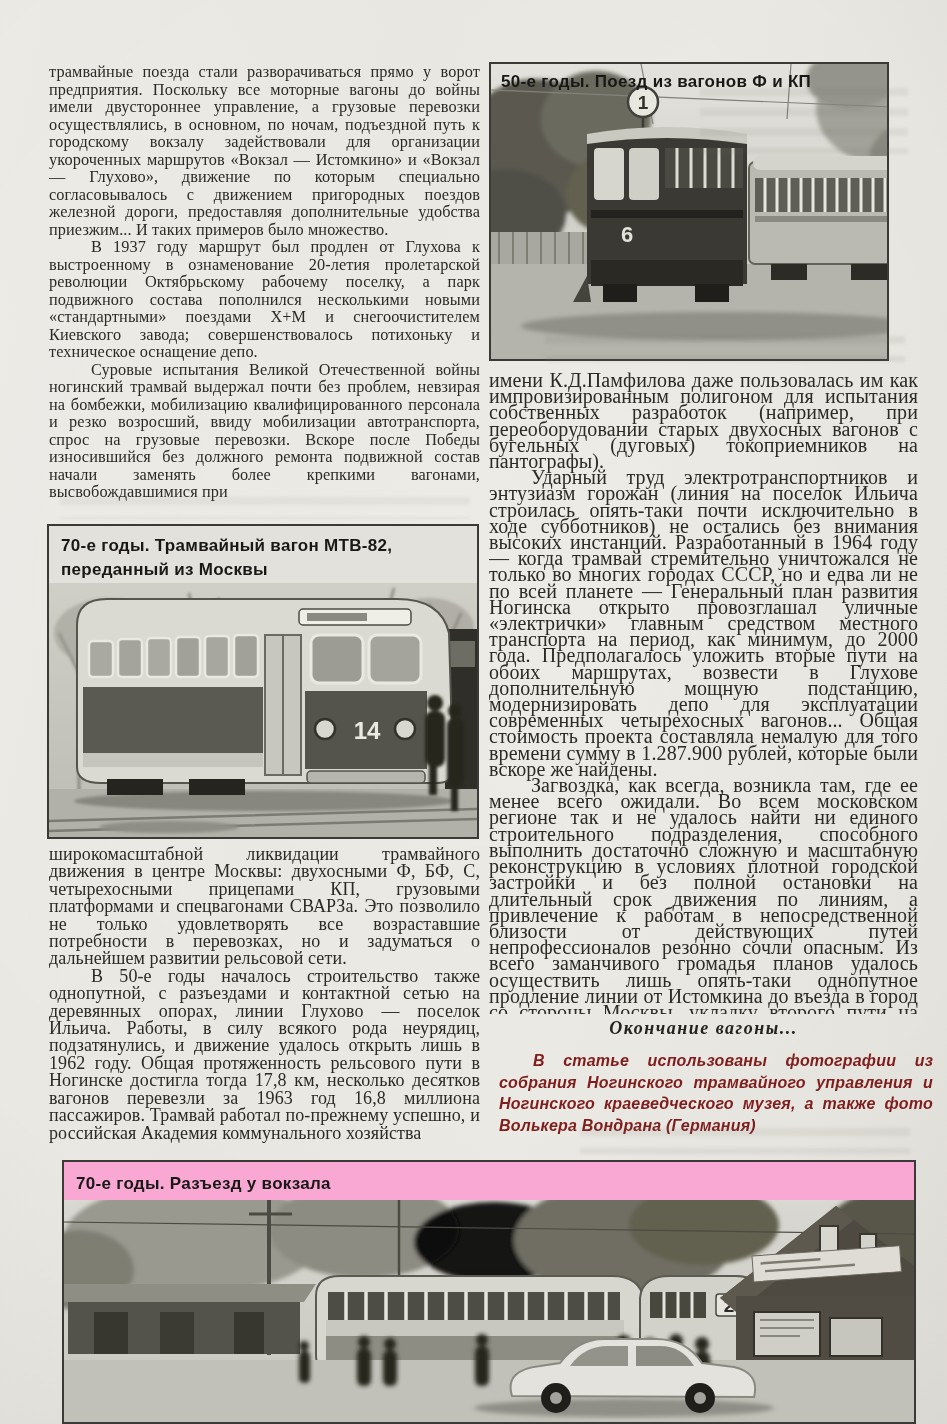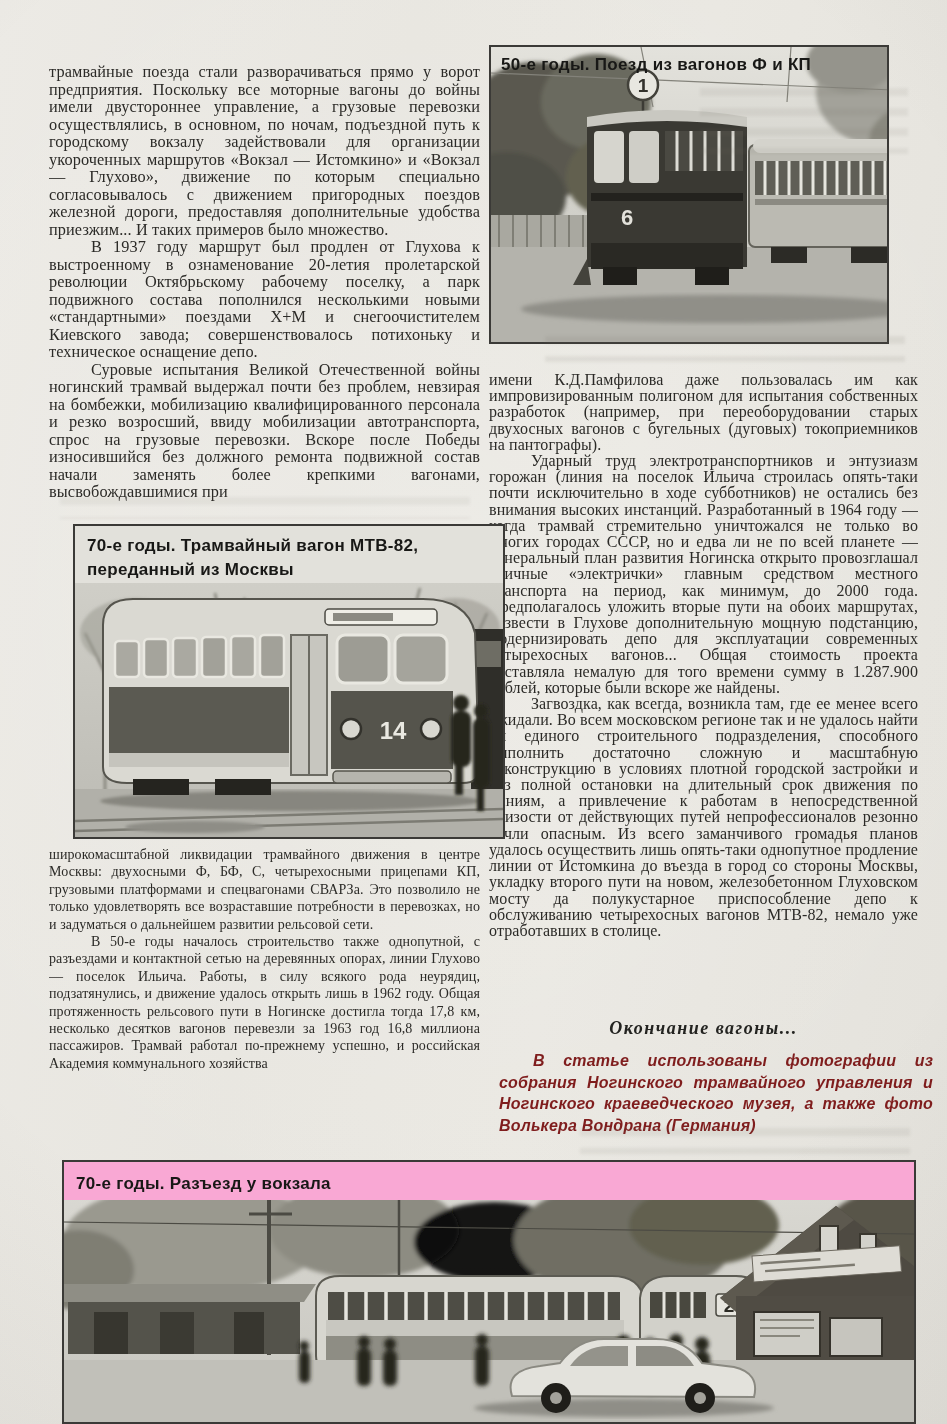--- a/index.html
+++ b/index.html
@@ -8,33 +8,33 @@
     background:linear-gradient(100deg,#eceae5 0%,#e8e6e0 35%,#eae8e2 60%,#e4e2dc 100%);
     font-family:"Liberation Serif",serif;color:#2b2a27;
   }
   .page-vignette{position:absolute;inset:0;pointer-events:none;
     background:radial-gradient(120% 90% at 45% 40%, rgba(255,255,255,.18) 0%, rgba(0,0,0,0) 55%, rgba(60,55,45,.10) 100%);}
   
   .col{position:absolute;text-align:justify;overflow:hidden;}
   .col p{margin:0;}
   .col .p-ind{text-indent:42px;}
   .col-left-top{left:49px;top:63px;width:431px;height:456px;font-size:16.3px;line-height:17.5px;letter-spacing:.1px;}
-  .col-left-bot{left:49px;top:846px;width:431px;height:312px;font-size:14px;line-height:17.4px;letter-spacing:.1px;}
-  .col-right{left:489px;top:372px;width:429px;height:642px;font-size:16px;line-height:16.2px;letter-spacing:.1px;}
+  .col-left-bot{left:49px;top:846px;width:431px;height:312px;font-size:18px;line-height:17.4px;letter-spacing:.1px;}
+  .col-right{left:489px;top:372px;width:429px;height:642px;font-size:20px;line-height:16.2px;letter-spacing:.1px;}
   .ending{position:absolute;left:489px;top:1018px;width:429px;text-align:center;
     font:italic 700 18px "Liberation Serif",serif;letter-spacing:1.5px;color:#232320;}
   .credits{position:absolute;left:499px;top:1050px;width:434px;text-align:justify;text-indent:34px;
     font:italic 700 16px "Liberation Sans",sans-serif;line-height:21.5px;color:#7f1d1d;letter-spacing:.2px;}
   
   .photo{position:absolute;margin:0;border:2px solid #3b3a37;box-sizing:border-box;background:#d4d3cd;overflow:hidden;}
   .photo svg{position:absolute;left:0;bottom:0;display:block;}
   .photo figcaption{position:absolute;z-index:3;font:700 17px/24px "Liberation Sans",sans-serif;color:#181816;letter-spacing:.3px;}
-  .photo-top{left:489px;top:45px;width:400px;height:299px;}
+  .photo-top{left:489px;top:62px;width:400px;height:299px;}
   .photo-top figcaption{left:10px;top:6px;width:400px;}
-  .photo-mid{left:47px;top:524px;width:432px;height:315px;background:#e2e1db;margin-left:26px;}
+  .photo-mid{left:47px;top:524px;width:432px;height:315px;background:#e2e1db;}
   .photo-mid figcaption{left:12px;top:8px;width:380px;}
   .photo-bottom{left:62px;top:1160px;width:854px;height:264px;background:#f9a8d4;}
   .photo-bottom figcaption{left:12px;top:10px;width:500px;}
   
   .ghost{position:absolute;pointer-events:none;filter:blur(1.6px);
     background:repeating-linear-gradient(180deg,rgba(110,106,96,.20) 0 8px,rgba(0,0,0,0) 8px 20px);}
 </style>
 </head>
 <body>
 

